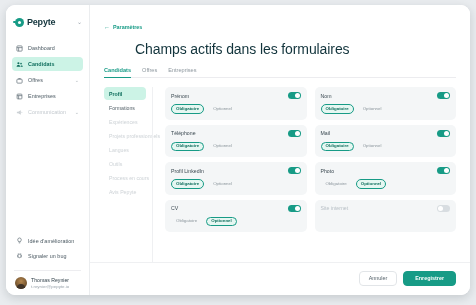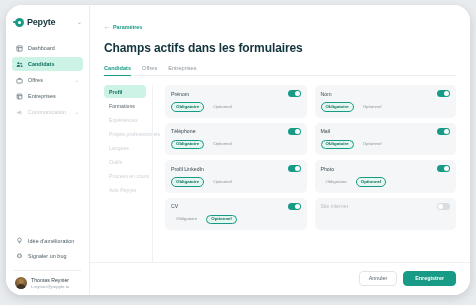--- a/index.html
+++ b/index.html
@@ -7,21 +7,21 @@
     width: 476px; height: 305px;
     background: #e9ecef;
     font-family: "Liberation Sans", sans-serif;
     overflow: hidden;
   }
   .app {
     position: absolute;
     left: 6px; top: 5px;
     width: 464px; height: 290px;
     background: #ffffff;
-    border-radius: 16px;
+    border-radius: 9px;
     box-shadow: 0 3px 10px rgba(20,30,40,.16);
     display: flex;
     overflow: hidden;
   }
 
   
   .sidebar {
     width: 84px; height: 100%;
     background: #ffffff;
     border-right: 1px solid #ebedef;
@@ -92,21 +92,21 @@
 
   
   .main { flex: 1 1 auto; display: flex; flex-direction: column; min-width: 0; background:#fff; }
   .main-head { padding: 10px 14px 0 14px; }
   .back {
     display: inline-flex; align-items: center; gap: 3px; cursor: pointer;
   }
   .back-arrow { font-size: 6px; color: #179b86; line-height: 1; }
   .back-label { font-size: 5.4px; color: #179b86; font-weight: bold; }
   .page-title {
-    margin-top: 8px; font-size: 12px; color: #12343c; font-weight: bold; letter-spacing: -.1px;
+    margin-top: 8px; font-size: 14px; color: #12343c; font-weight: normal; letter-spacing: -.1px; margin-left: 31px;
   }
   .tabs { display: flex; gap: 11px; margin-top: 9px; border-bottom: 1px solid #ececef; }
   .tab {
     font-size: 5.6px; color: #8d979e; padding-bottom: 4px;
     border-bottom: 1.6px solid transparent; cursor: pointer; position: relative; top: 1px;
   }
   .tab.active { color: #179b86; font-weight: bold; border-bottom-color: #179b86; }
 
   .body { flex: 1 1 auto; display: flex; min-height: 0; padding: 9px 0 0 0; }
 

